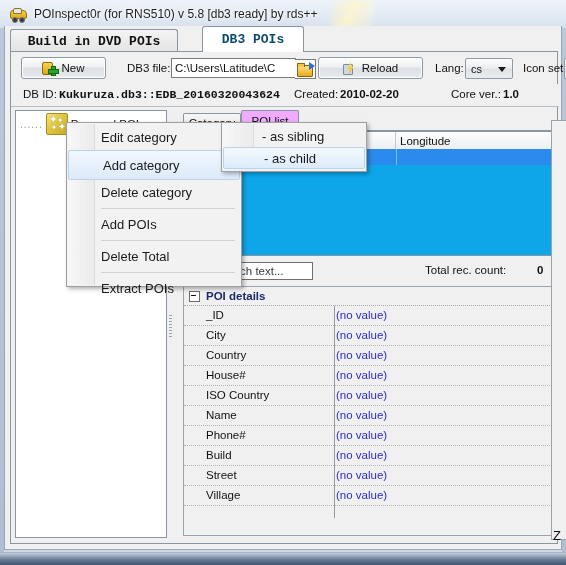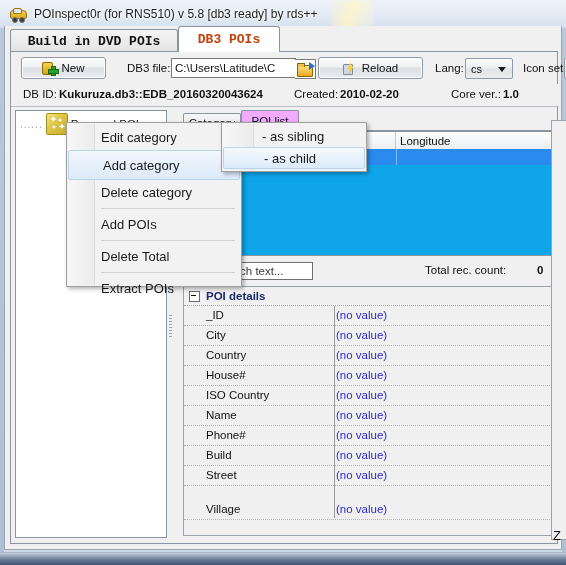--- a/index.html
+++ b/index.html
@@ -65,21 +65,22 @@
     position:absolute;top:3px;height:23px;box-sizing:border-box;
     font-family:"Liberation Mono","DejaVu Sans Mono",monospace;
     font-size:13px;font-weight:bold;color:#111;
     display:flex;align-items:center;justify-content:center;
     border:1px solid #8a95a3;border-bottom:none;
     border-radius:3px 3px 0 0;
     background:linear-gradient(180deg,#f4f4f4 0%,#e3e3e3 100%);
   }
   .tab.active{
     top:0;height:26px;background:#fff;border-color:#8a95a3;z-index:3;
-    color:#c2410c;
+    color:#0c4a6e;
+    margin-left:24px;
   }
   .tab-strip-line{
     position:absolute;left:5px;top:25px;width:548px;height:1px;background:#8a95a3;
   }
   .tabpage{
     position:absolute;left:5px;top:26px;width:548px;height:492px;
     background:#f0f0f0;border:1px solid #8a95a3;border-top:none;box-sizing:border-box;
   }
 
   
@@ -389,21 +390,21 @@
           <span>cs</span>
           <span class="arrow"></span>
         </div>
 
         <div class="lbl" style="left:512px;top:6px;">Icon set:</div>
         <div class="combo" style="left:553px;top:2px;width:40px;"></div>
       </div>
 
       <div class="infobar">
         <div class="k" style="left:12px;top:4px;">DB ID:</div>
-        <div class="v" style="left:48px;top:4px;">Kukuruza.db3::EDB_20160320043624</div>
+        <div class="v" style="left:48px;top:4px;font-family:Liberation Mono, monospace;">Kukuruza.db3::EDB_20160320043624</div>
         <div class="k" style="left:283px;top:4px;">Created:</div>
         <div class="v" style="left:329px;top:4px;">2010-02-20</div>
         <div class="k" style="left:440px;top:4px;">Core ver.:</div>
         <div class="v" style="left:492px;top:4px;">1.0</div>
       </div>
 
       <div class="leftpanel">
         <div class="tree-item">
           <span class="dots">......</span>
           <span class="star-ico">
@@ -488,21 +489,21 @@
             <span class="pval">(no value)</span>
           </div>
           <div class="prow" style="top:159px;">
             <span class="pname">Build</span>
             <span class="pval">(no value)</span>
           </div>
           <div class="prow" style="top:179px;">
             <span class="pname">Street</span>
             <span class="pval">(no value)</span>
           </div>
-          <div class="prow" style="top:213px;">
+          <div class="prow" style="top:199px;">
             <span class="pname">Village</span>
             <span class="pval">(no value)</span>
           </div>
         </div>
 
       </div>
     </div>
   </div>
 
   <div class="farpanel"></div>

